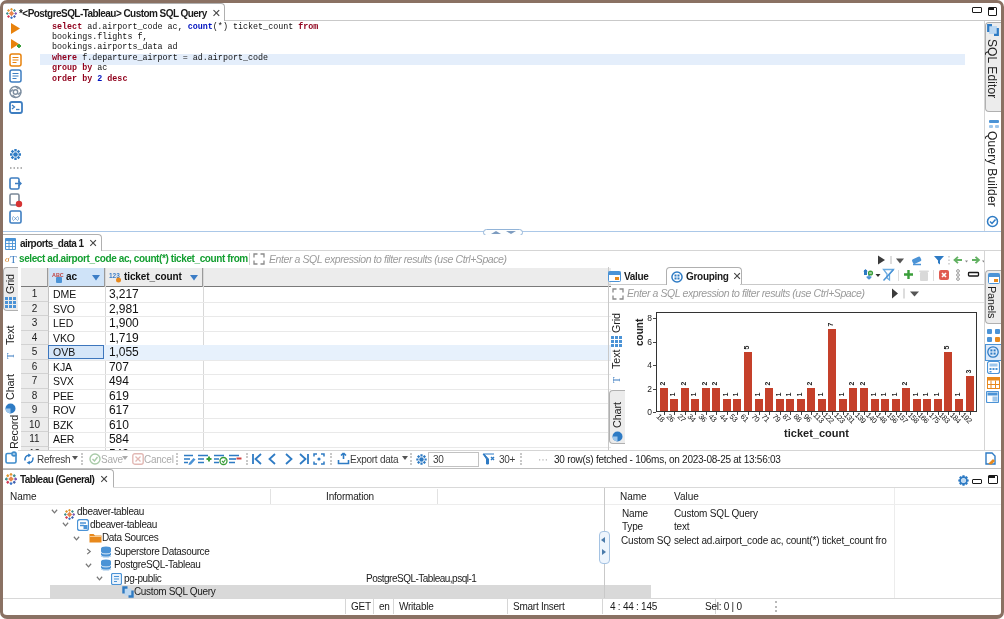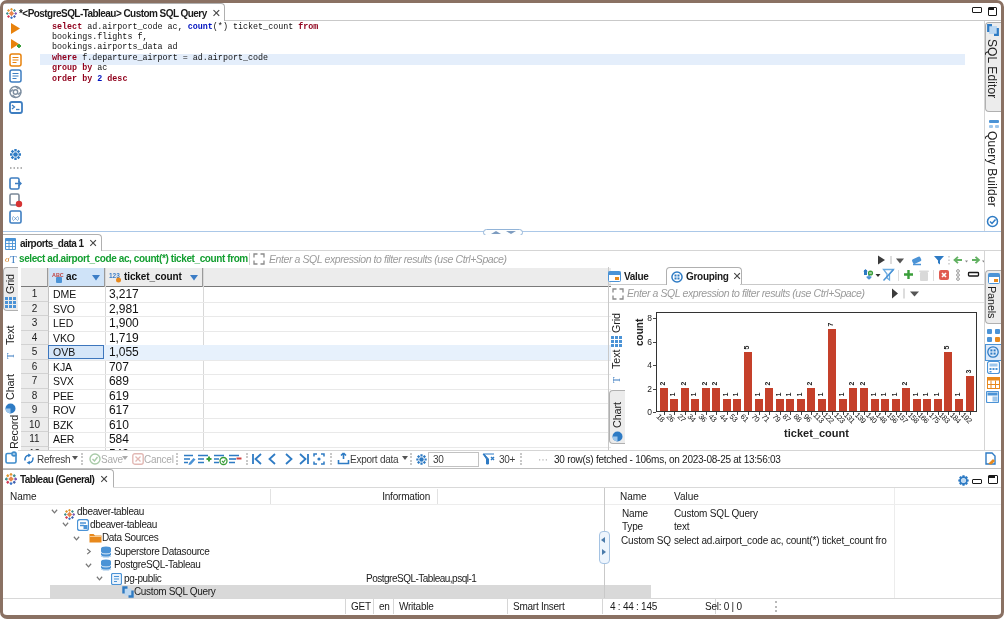--- a/index.html
+++ b/index.html
@@ -233,21 +233,21 @@
 <div class="abs rn" style="top:345.0px;">5</div>
 <div class="abs c1" style="top:345.0px;">OVB</div>
 <div class="abs c2" style="top:345.0px;">1,055</div>
 <div class="abs" style="left:18px;top:359.5px;width:590px;height:14.5px;border-bottom:1px solid #e9e9e9;"></div>
 <div class="abs rn" style="top:359.5px;">6</div>
 <div class="abs c1" style="top:359.5px;">KJA</div>
 <div class="abs c2" style="top:359.5px;">707</div>
 <div class="abs" style="left:18px;top:374.0px;width:590px;height:14.5px;border-bottom:1px solid #e9e9e9;"></div>
 <div class="abs rn" style="top:374.0px;">7</div>
 <div class="abs c1" style="top:374.0px;">SVX</div>
-<div class="abs c2" style="top:374.0px;">689</div>
+<div class="abs c2" style="top:374.0px;">494</div>
 <div class="abs" style="left:18px;top:388.5px;width:590px;height:14.5px;border-bottom:1px solid #e9e9e9;"></div>
 <div class="abs rn" style="top:388.5px;">8</div>
 <div class="abs c1" style="top:388.5px;">PEE</div>
 <div class="abs c2" style="top:388.5px;">619</div>
 <div class="abs" style="left:18px;top:403.0px;width:590px;height:14.5px;border-bottom:1px solid #e9e9e9;"></div>
 <div class="abs rn" style="top:403.0px;">9</div>
 <div class="abs c1" style="top:403.0px;">ROV</div>
 <div class="abs c2" style="top:403.0px;">617</div>
 <div class="abs" style="left:18px;top:417.5px;width:590px;height:14.5px;border-bottom:1px solid #e9e9e9;"></div>
 <div class="abs rn" style="top:417.5px;">10</div>
@@ -721,21 +721,21 @@
         </g>
     <circle r="3.4" fill="none" stroke="#2e7bc4" stroke-width="1.8"></circle>
       </g>
 </svg>
 <div class="abs" style="left:972px;top:478.5px;width:8px;height:3.5px;border:1.4px solid #1a1a1a;border-radius:1px;"></div>
 <div class="abs" style="left:988px;top:475px;width:7.5px;height:7px;border:1.4px solid #1a1a1a;border-radius:1px;"></div>
 <div class="abs" style="left:989px;top:476px;width:5.5px;height:2px;background:#1a1a1a;"></div>
 
 
 <div class="abs" style="left:10px;top:491px;font-size:10px;color:#222;">Name</div>
-<div class="abs" style="left:270px;top:491px;width:160px;text-align:right;font-size:10px;letter-spacing:-0.2px;color:#222;">Information</div>
+<div class="abs" style="left:270px;top:491px;width:160px;text-align:center;font-size:10px;letter-spacing:-0.2px;color:#222;">Information</div>
 <div class="vline" style="left:270px;top:489px;height:15px;background:#e2e2e2;"></div>
 <div class="vline" style="left:437px;top:489px;height:15px;background:#e2e2e2;"></div>
 <div class="hline" style="left:3px;top:504px;width:601px;background:#ededed;"></div>
 
 
 <style>
 .trow{position:absolute;left:3px;width:601px;height:13.4px;margin-left:47px;}
 .tarr{position:absolute;top:3px;width:7px;height:7px;}
 .ttxt{position:absolute;top:0.5px;font-size:10px;letter-spacing:-0.35px;color:#1a1a1a;white-space:nowrap;}
 .tico{position:absolute;top:0.5px;}

